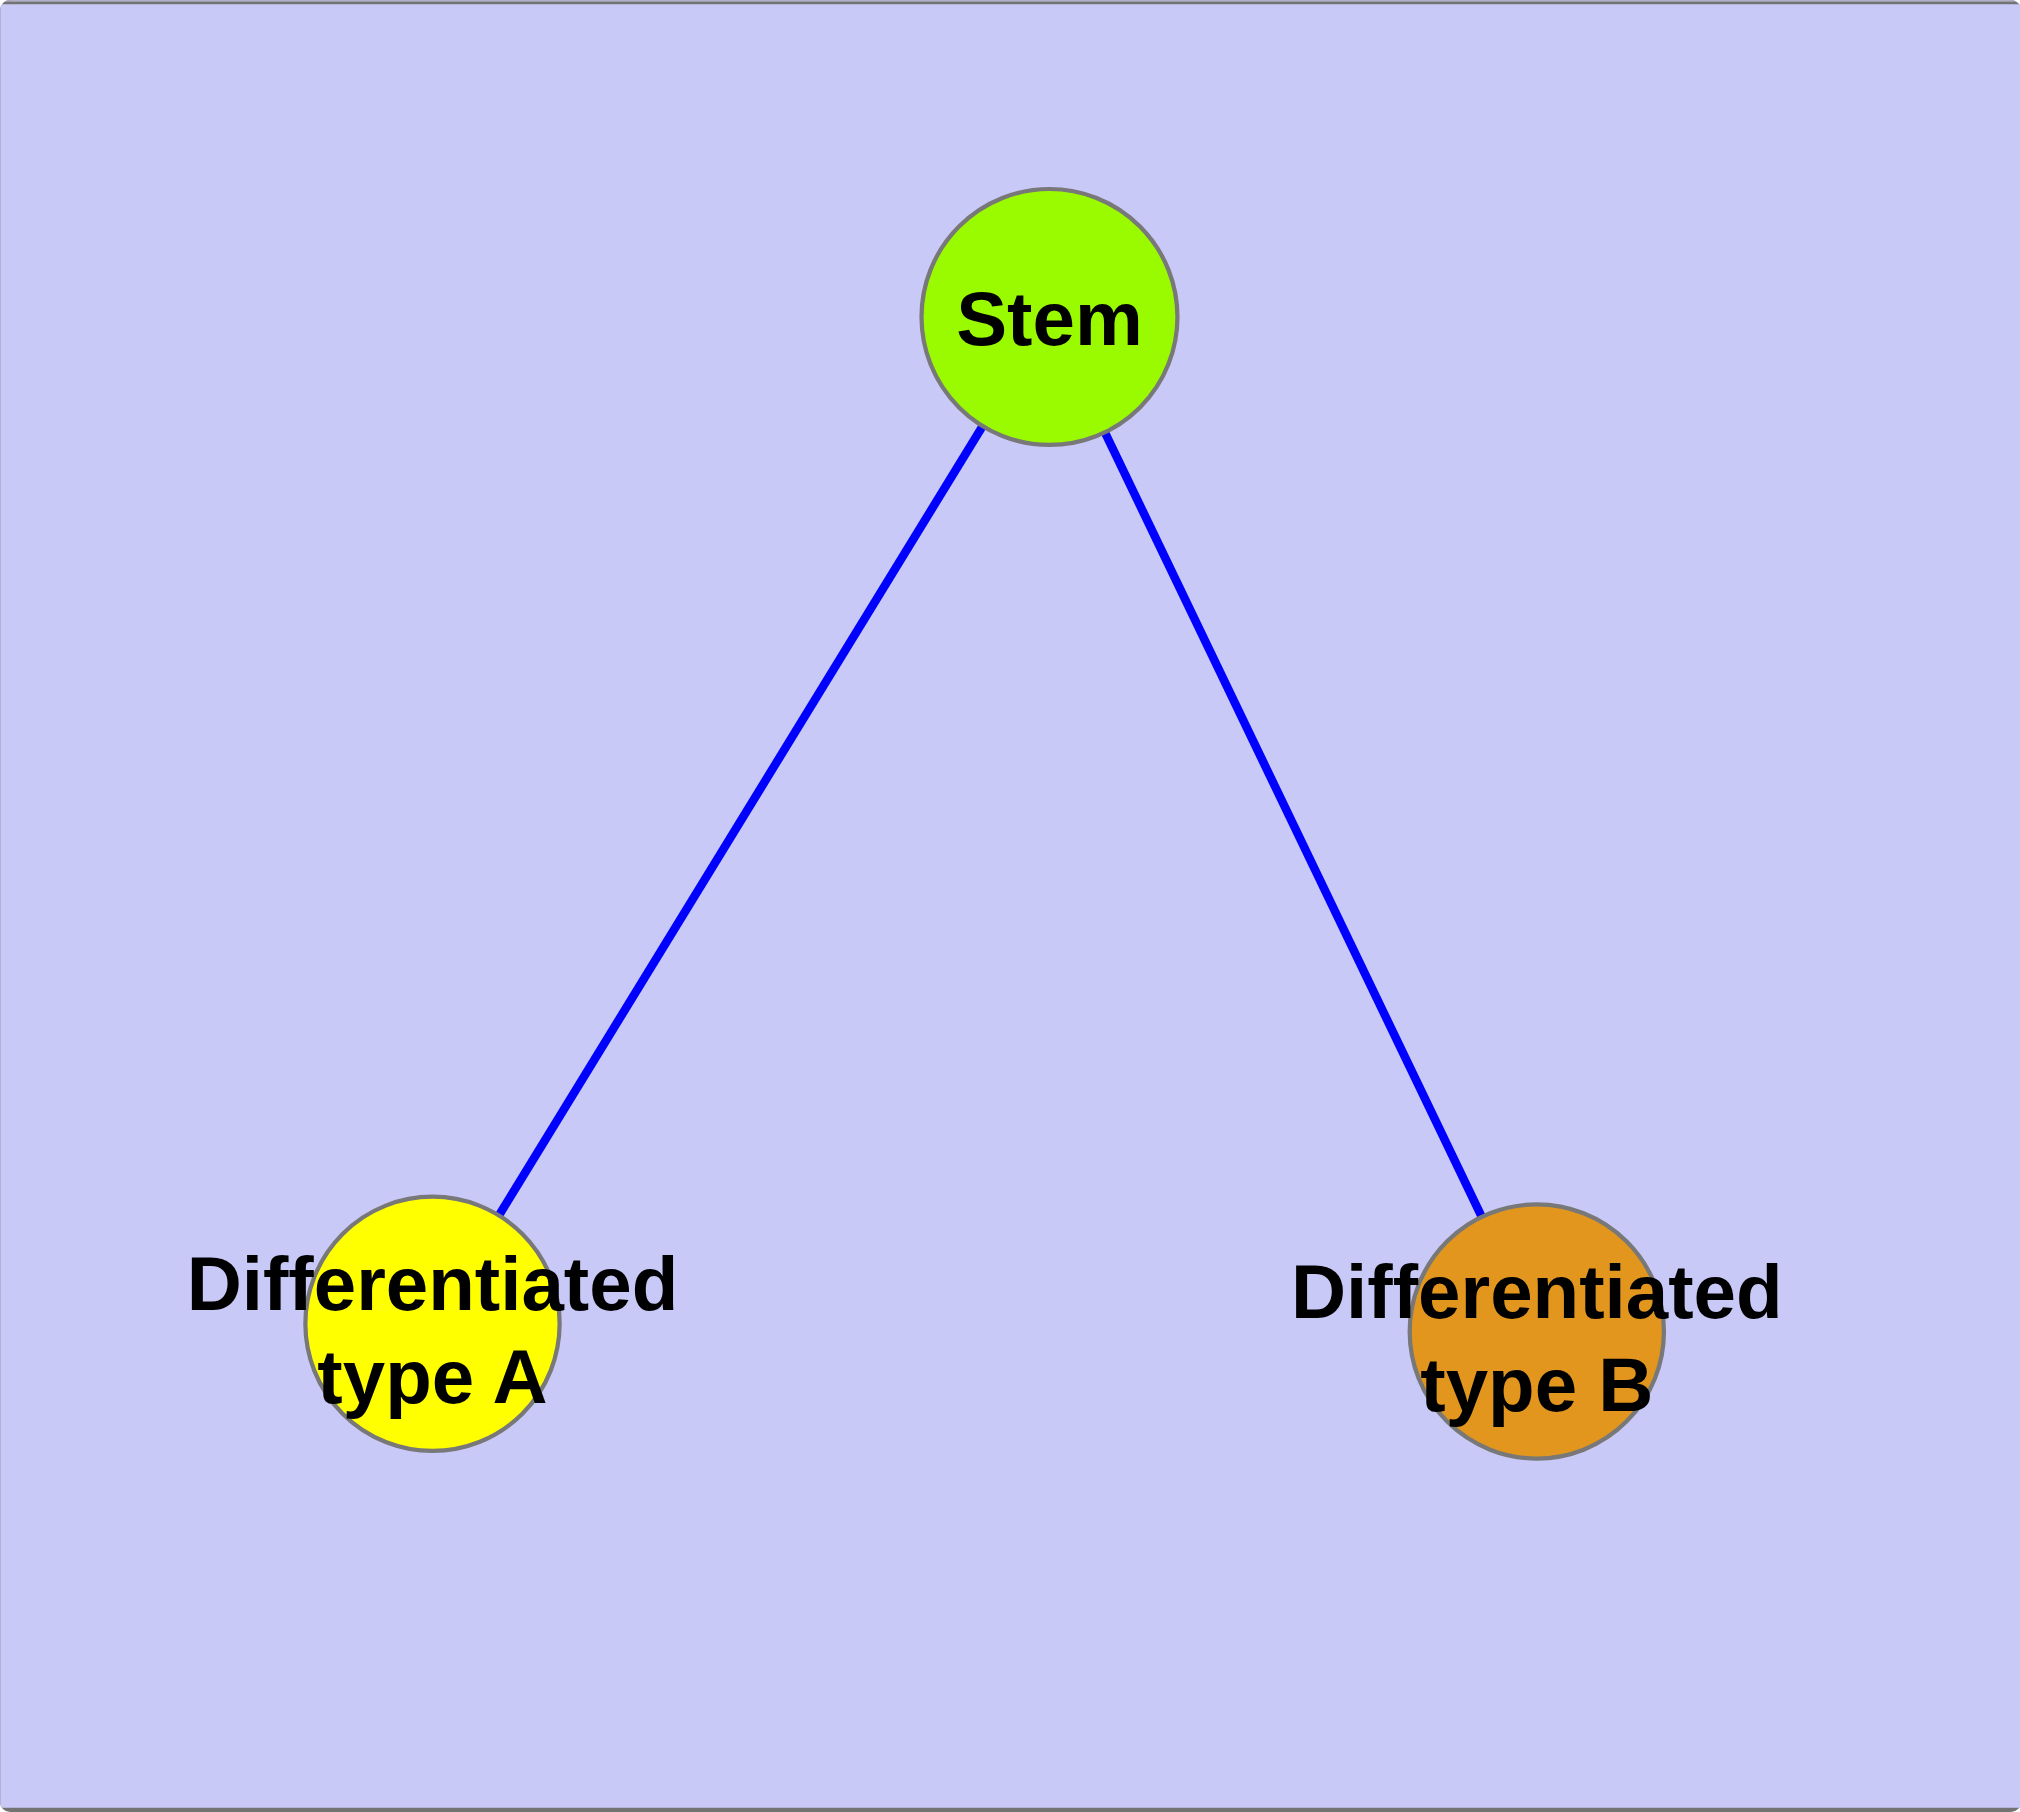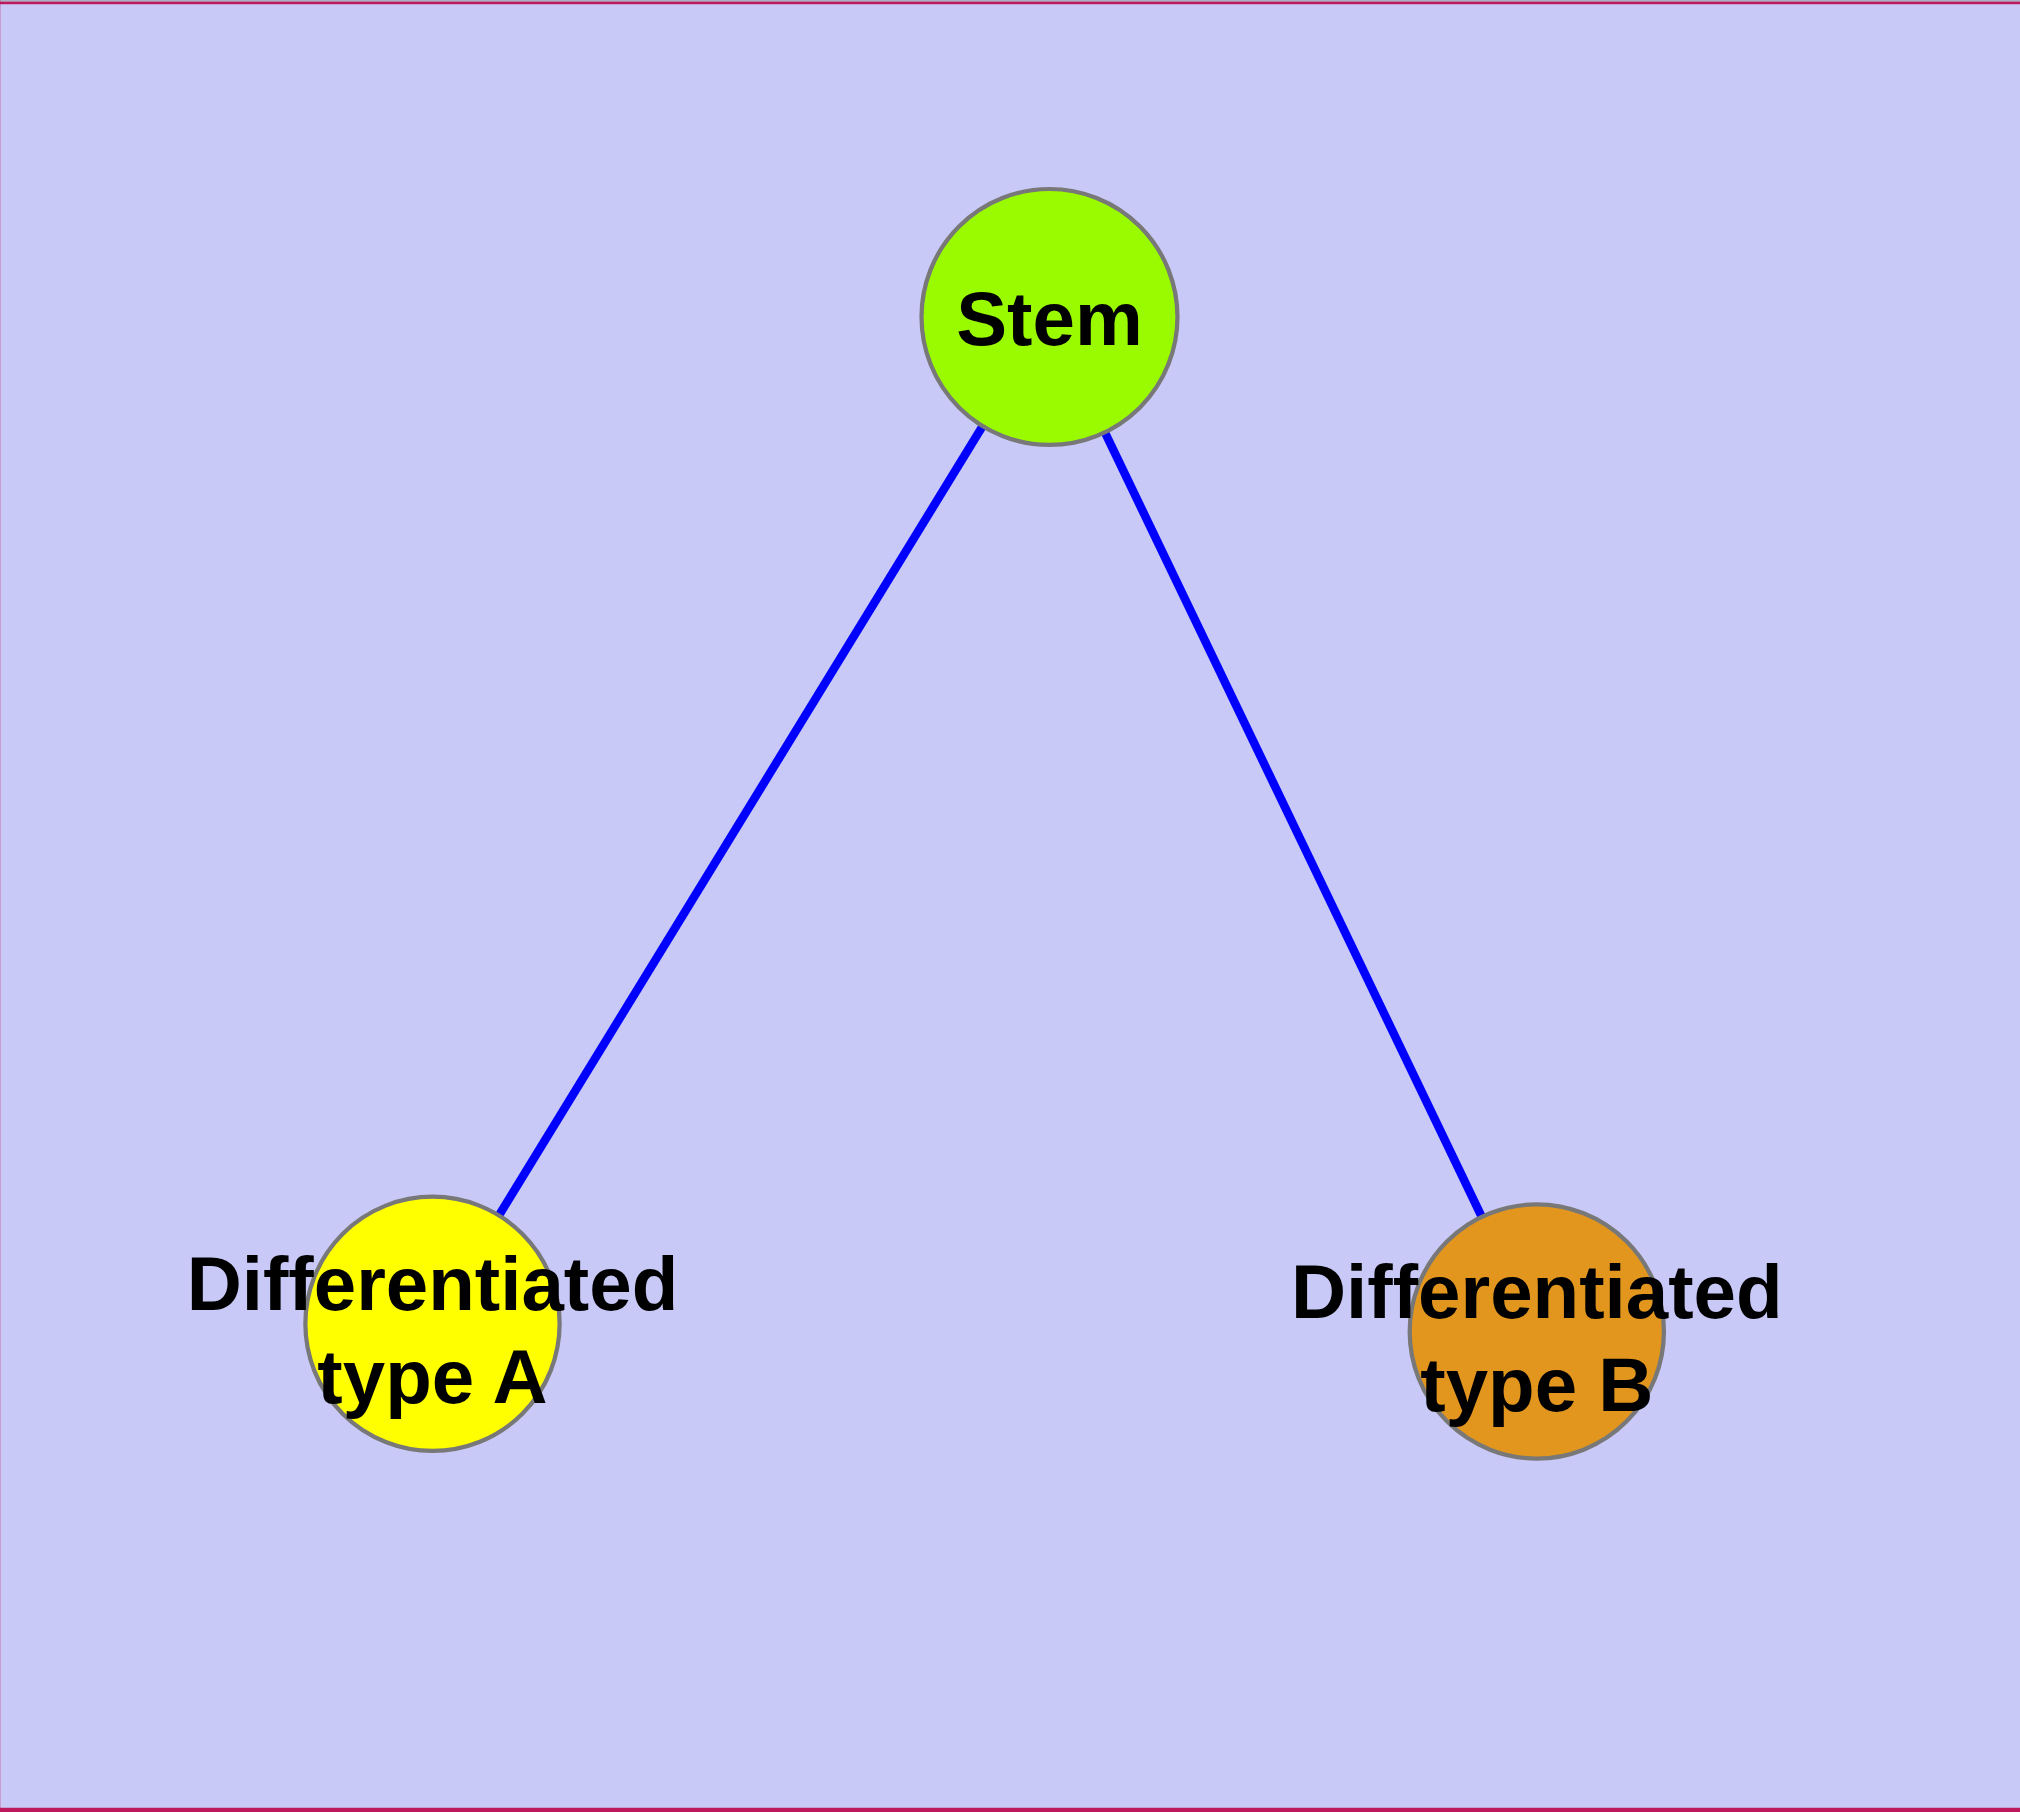--- a/index.html
+++ b/index.html
@@ -4,23 +4,24 @@
 <style>
   html, body {
     margin: 0;
     padding: 0;
     background: #ffffff;
   }
   .page {
     position: relative;
     width: 2021px;
     height: 1812px;
-    background: #be185d;
+    background: #737373;
     overflow: hidden;
     font-family: "Liberation Sans", sans-serif;
+    border-radius: 10px;
   }
   svg.graph {
     position: absolute;
     left: 0;
     top: 0;
     width: 2021px;
     height: 1812px;
     display: block;
   }
   .top-hairline {

